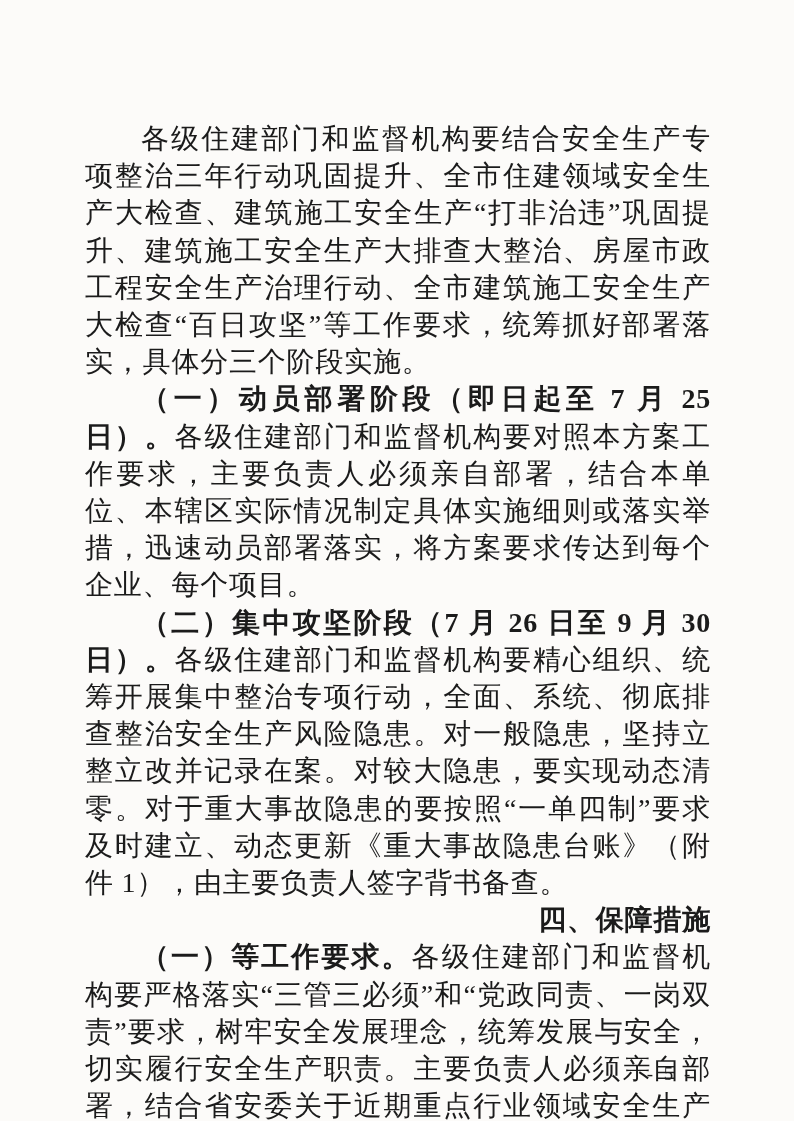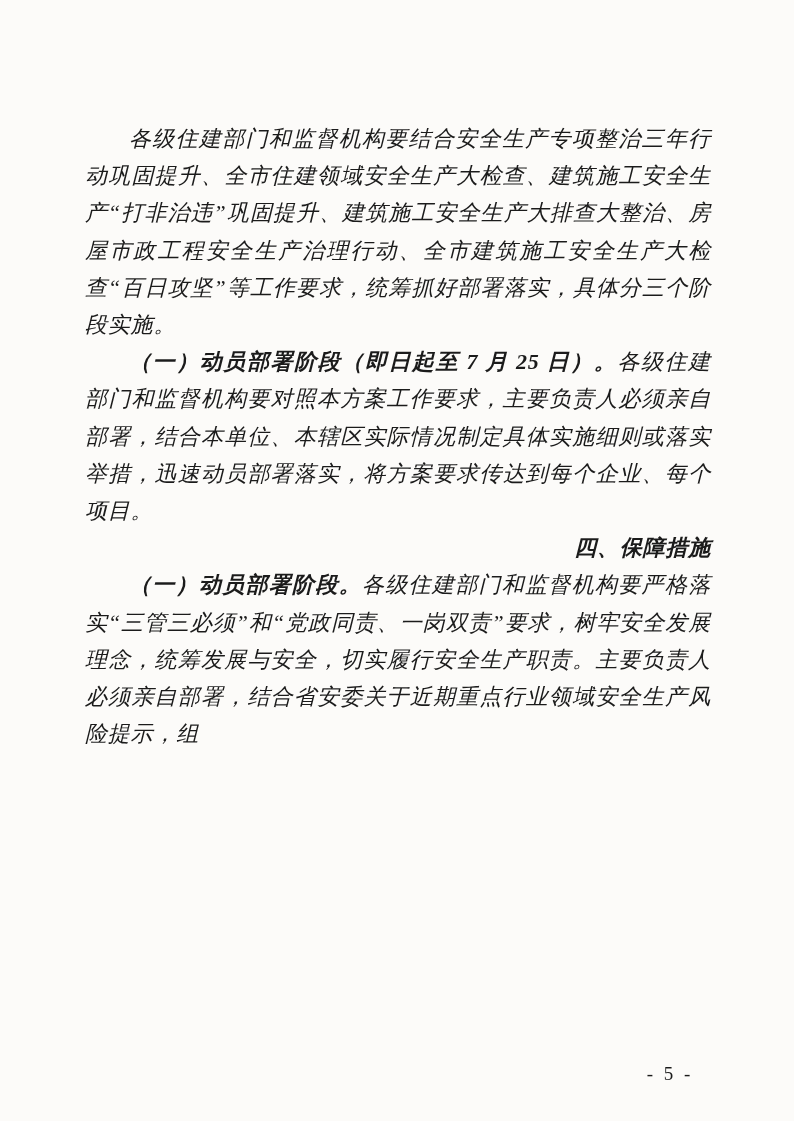--- a/index.html
+++ b/index.html
@@ -18,27 +18,26 @@
     inset: 0;
   }
   .doc-body {
     position: absolute;
     left: 85px;
     top: 120px;
     width: 626px;
   }
   .para {
     margin: 0;
-    font-size: 22px;
+    font-size: 28px;
     line-height: 37.2px;
     letter-spacing: 0.8px;
     text-align: justify;
     text-indent: 2em;
     word-break: break-all;
-    font-style: italic;
   }
   .para .seg-bold {
     font-weight: 700;
   }
   .para.heading {
     font-family: "Liberation Sans", "DejaVu Sans", sans-serif;
     font-weight: 700;
     text-align: right;
   }
   .page-footer {
@@ -52,17 +51,18 @@
     font-family: "Liberation Serif", "DejaVu Serif", serif;
   }
 </style>
 </head>
 <body style="background: rgb(252, 251, 249); color: rgb(27, 27, 27);">
 
 <div class="doc-page">
   <div class="doc-body">
       <p class="para"><span class="seg">各级住建部门和监督机构要结合安全生产专项整治三年行动巩固提升、全市住建领域安全生产大检查、建筑施工安全生产“打非治违”巩固提升、建筑施工安全生产大排查大整治、房屋市政工程安全生产治理行动、全市建筑施工安全生产大检查“百日攻坚”等工作要求，统筹抓好部署落实，具体分三个阶段实施。</span></p>
       <p class="para"><span class="seg seg-bold">（一）动员部署阶段（即日起至 7 月 25 日）。</span><span class="seg">各级住建部门和监督机构要对照本方案工作要求，主要负责人必须亲自部署，结合本单位、本辖区实际情况制定具体实施细则或落实举措，迅速动员部署落实，将方案要求传达到每个企业、每个项目。</span></p>
+      <p class="para"><span class="seg seg-bold">（二）集中攻坚阶段（7 月 26 日至 9 月 30 日）。</span><span class="seg">各级住建部门和监督机构要精心组织、统筹开展集中整治专项行动，全面、系统、彻底排查整治安全生产风险隐患。对一般隐患，坚持立整立改并记录在案。对较大隐患，要实现动态清零。对于重大事故隐患的要按照“一单四制”要求及时建立、动态更新《重大事故隐患台账》（附件 1），由主要负责人签字背书备查。</span></p>
       <p class="para heading"><span class="seg seg-bold">四、保障措施</span></p>
-      <p class="para"><span class="seg seg-bold">（一）动员部署阶段。</span><span class="seg">各级住建部门和监督机构要严格落实“三管三必须”和“党政同责、一岗双责”要求，树牢安全发展理念，统筹发展与安全，切实履行安全生产职责。主要负责人必须亲自部署，结合省安委关于近期重点行业领域安全生产风险提示，组</span></p>
+      <p class="para"><span class="seg seg-bold">（一）等工作要求。</span><span class="seg">各级住建部门和监督机构要严格落实“三管三必须”和“党政同责、一岗双责”要求，树牢安全发展理念，统筹发展与安全，切实履行安全生产职责。主要负责人必须亲自部署，结合省安委关于近期重点行业领域安全生产风险提示，组</span></p>
     </div>
   <div class="page-footer">- 5 -</div>
 </div>
 
 </body></html>

